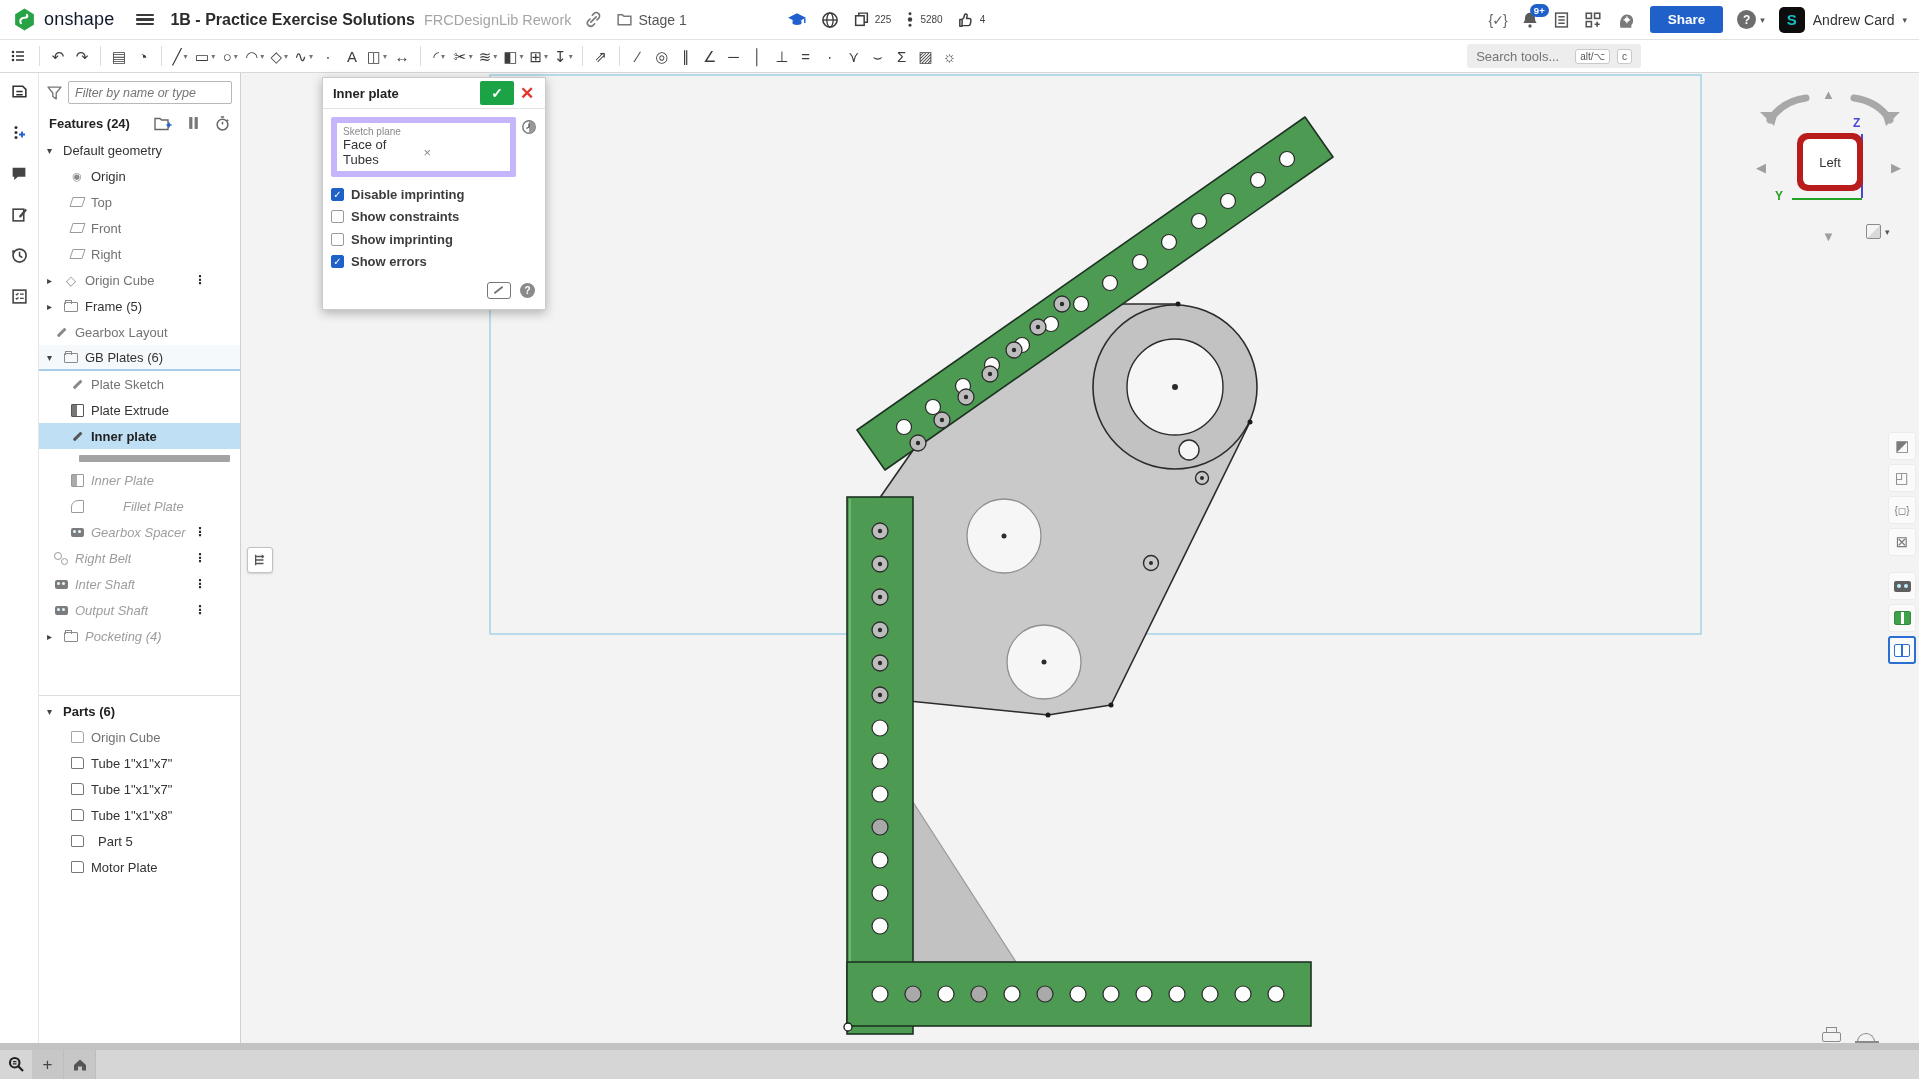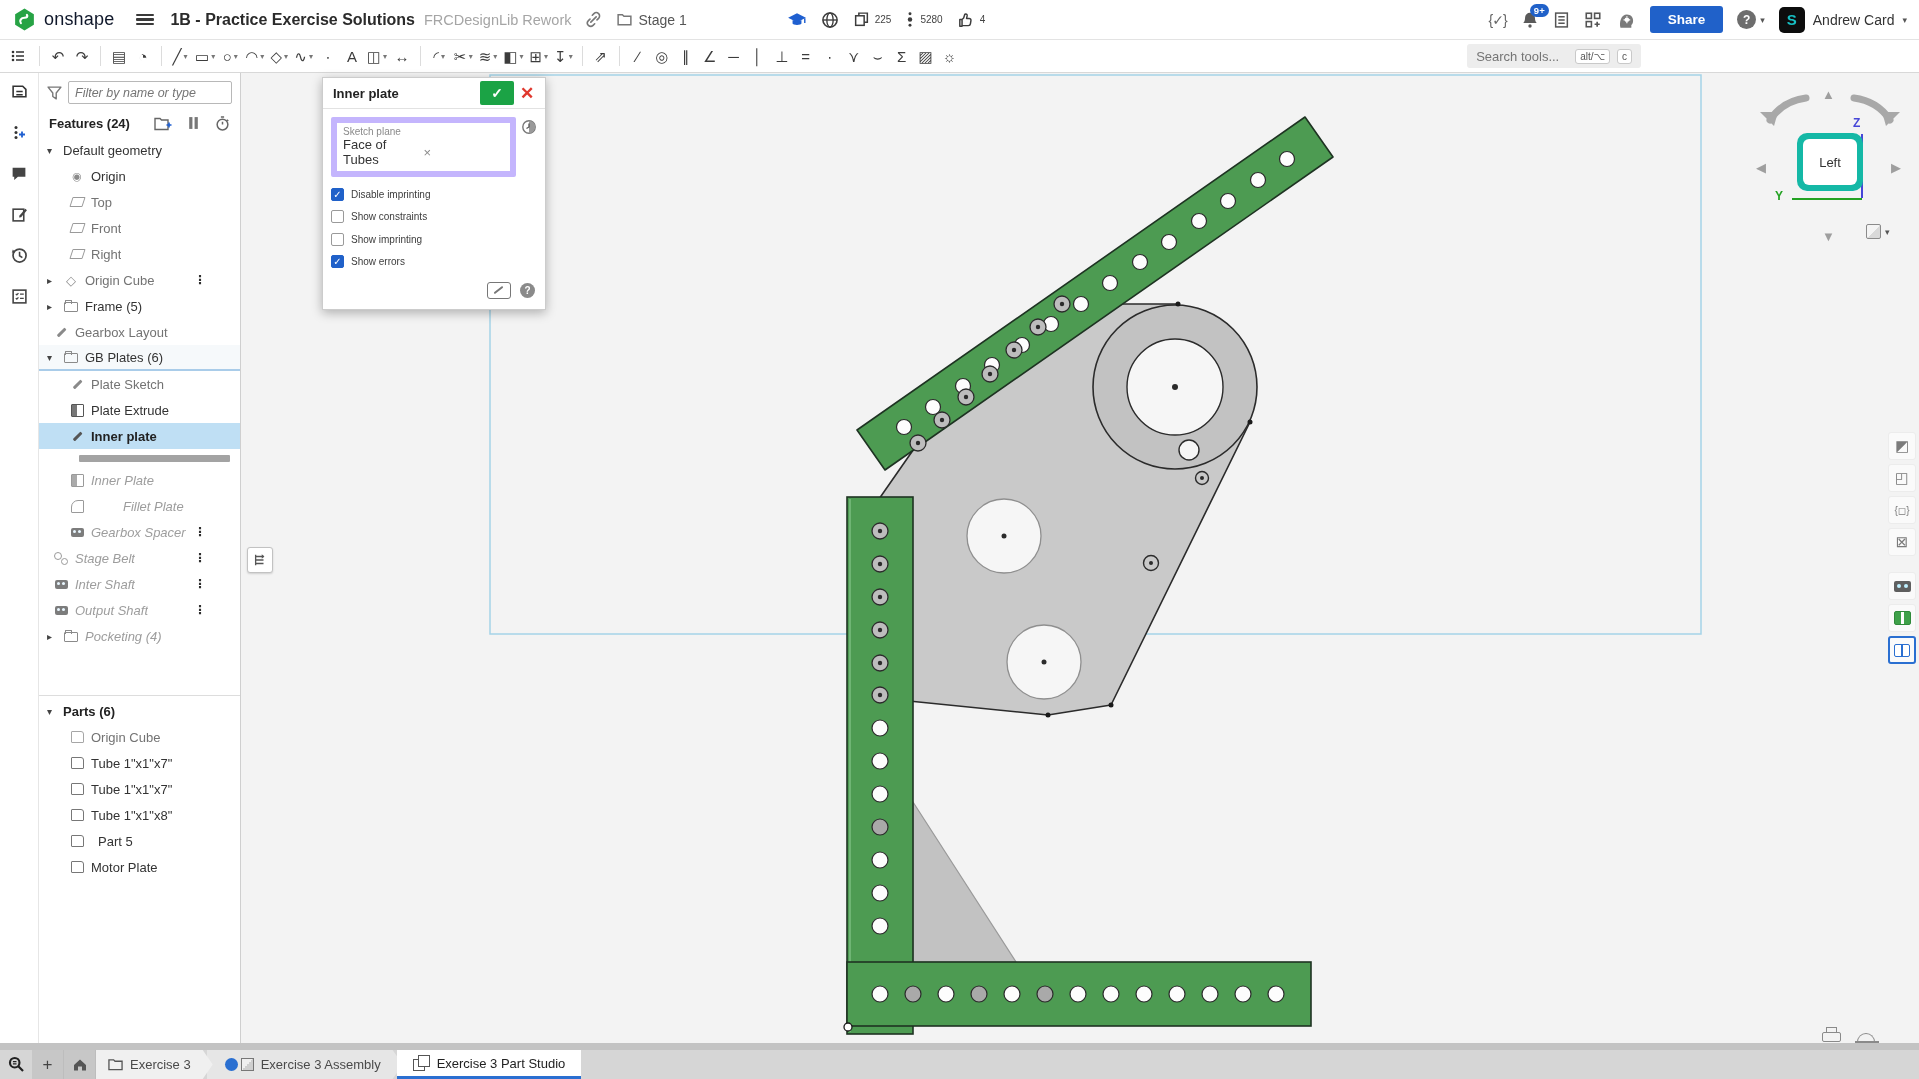--- a/index.html
+++ b/index.html
@@ -115,29 +115,29 @@
   .field-row{display:flex;align-items:flex-start;gap:5px;}
   .field-box{flex:1;border:6px solid #c4b5fd;border-radius:2px;padding:3px 6px 4px 6px;min-width:0;}
   .field-label{font-size:10px;color:#8a8a8a;}
   .field-val{display:flex;align-items:center;font-size:13px;color:#333;}
   .field-val span{flex:1;}
   .clear-x{color:#8a8a8a;font-size:13px;cursor:pointer;padding:0 2px;}
   .opt-row{display:flex;align-items:center;gap:7px;height:22.5px;cursor:pointer;}
   .cbx{width:13px;height:13px;border:1px solid #9a9a9a;border-radius:2px;background:#fff;flex:none;
     display:flex;align-items:center;justify-content:center;font-size:10px;color:#fff;}
   .cbx.on{background:#2061c9;border-color:#2061c9;}
-  .opt-label{color:#3c3c3c;font-size:10px;}
+  .opt-label{color:#3c3c3c;font-size:13px;font-weight:bold;}
   .dlg-foot{display:flex;justify-content:flex-end;align-items:center;gap:9px;margin-top:9px;padding-right:2px;}
   .pad-btn{width:24px;height:17px;border:1.5px solid #777;border-radius:3px;position:relative;cursor:pointer;background:#fff;}
   .pad-btn::after{content:"";position:absolute;left:5px;top:6px;width:11px;height:2px;background:#777;transform:rotate(-38deg);border-radius:1px;}
   .help-dot{width:15px;height:15px;border-radius:50%;background:#8a8a8a;color:#fff;font-size:10px;
     font-weight:bold;display:flex;align-items:center;justify-content:center;cursor:pointer;}
   
   .viewcube{position:absolute;left:1742px;top:78px;width:176px;height:176px;z-index:10;}
-  .vc-face{position:absolute;left:55px;top:55px;width:66px;height:58px;background:#14b8a6;border-radius:10px;cursor:pointer;}
+  .vc-face{position:absolute;left:55px;top:55px;width:66px;height:58px;background:#b91c1c;border-radius:10px;cursor:pointer;}
   .vc-face-in{position:absolute;inset:6px;background:#fff;border-radius:6px;display:flex;align-items:center;justify-content:center;
     font-size:13px;color:#333;}
   .vc-arrow{position:absolute;color:#9e9e9e;font-size:13px;cursor:pointer;line-height:1;}
   .axisZ{position:absolute;left:119px;top:56px;width:1.6px;height:64px;background:#4646d8;}
   .axisY{position:absolute;left:50px;top:120px;width:70px;height:1.6px;background:#23a223;}
   .axZ{position:absolute;left:111px;top:38px;color:#4646d8;font-weight:bold;font-size:12px;}
   .axY{position:absolute;left:33px;top:111px;color:#23a223;font-weight:bold;font-size:12px;}
   .vc-cubebtn{position:absolute;left:124px;top:146px;display:flex;align-items:center;gap:4px;cursor:pointer;color:#777;}
   .mini-cube3{width:15px;height:15px;border:1.5px solid #8a8a8a;border-radius:2px;background:linear-gradient(135deg,#f4f4f4 0 50%,#d9d9d9 50%);}
   
@@ -563,21 +563,21 @@
         <span class="ti ti-fillet"></span>
         <span class="tlabel">Fillet Plate</span>
       </div>
       <div class="trow st-italic" style="padding-left: 30px;">
         <span class="ti ti-robot"></span>
         <span class="tlabel">Gearbox Spacer</span>
         <span class="dots">⋮</span>
       </div>
       <div class="trow st-italic" style="padding-left: 14px;">
         <span class="ti ti-belt"></span>
-        <span class="tlabel">Stage Belt</span>
+        <span class="tlabel">Right Belt</span>
         <span class="dots">⋮</span>
       </div>
       <div class="trow st-italic" style="padding-left: 14px;">
         <span class="ti ti-robot"></span>
         <span class="tlabel">Inter Shaft</span>
         <span class="dots">⋮</span>
       </div>
       <div class="trow st-italic" style="padding-left: 14px;">
         <span class="ti ti-robot"></span>
         <span class="tlabel">Output Shaft</span>
@@ -823,34 +823,13 @@
         <path d="M9.5 9.5 L13.5 13.5" stroke="#222" stroke-width="1.8"></path>
         <path d="M5 5.5 h3 M5 7.5 h3" stroke="#222" stroke-width="1"></path>
       </svg>
   </span>
   <span class="ftile">+</span>
   <span class="ftile">
     <svg width="16" height="15" viewBox="0 0 16 15">
         <path d="M2 8 L8 2.5 L14 8 V13.5 H10 V9.5 H6 V13.5 H2 Z" fill="#555"></path>
       </svg>
   </span>
-  <div id="tabs-host" style="display:flex;align-items:stretch;">
-      <div class="tab inactive first">
-        <span>
-          <svg width="15" height="13" viewBox="0 0 16 13">
-            <path d="M1 12 V1.5 H6 L7.5 3 H15 V12 Z" fill="none" stroke="#555" stroke-width="1.4"></path>
-          </svg>
-        </span>
-        <span>Exercise 3</span>
-      </div>
-      <div class="tab inactive second">
-        <span style="display: flex; gap: 3px; align-items: center;">
-          <span class="blue-dot"></span>
-          <span class="mini-cube"></span>
-        </span>
-        <span>Exercise 3 Assembly</span>
-      </div>
-      <div class="tab active">
-        <span class="ps-icon"></span>
-        <span>Exercise 3 Part Studio</span>
-      </div>
-    </div>
 </div>
 
 </body></html>

